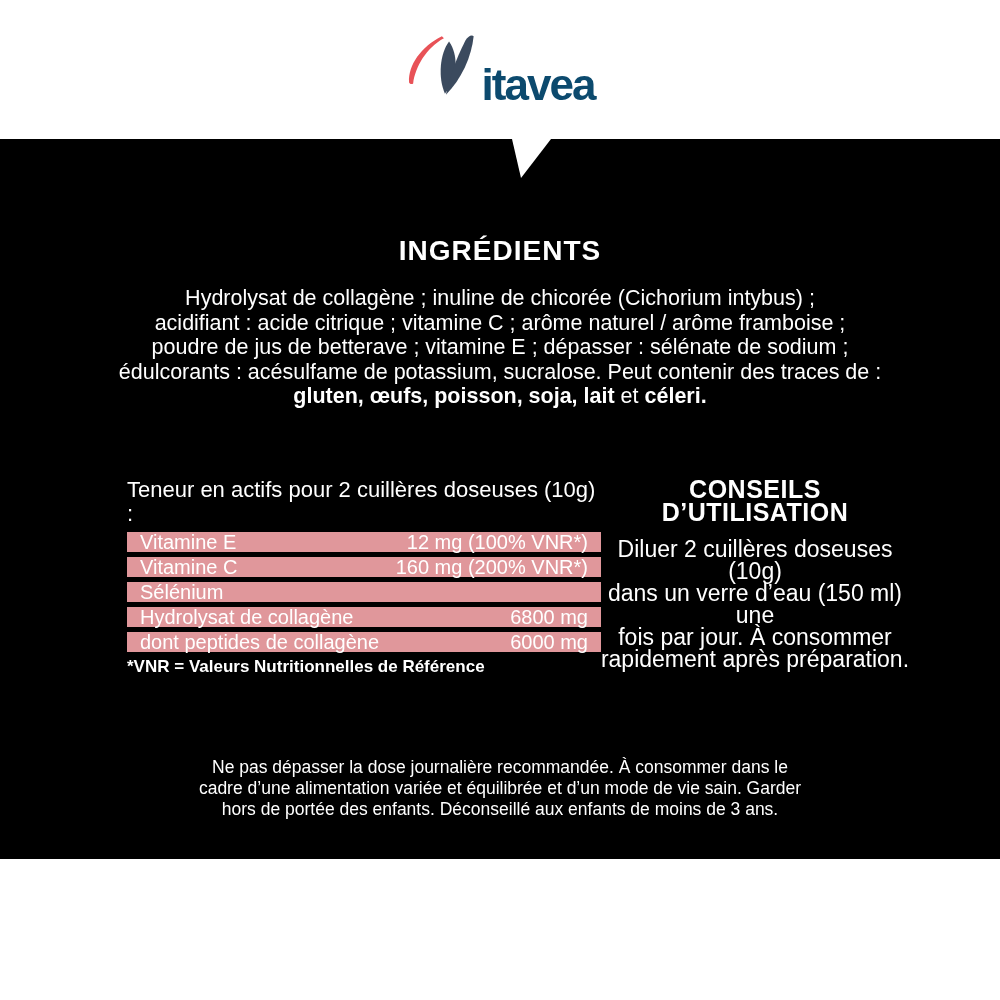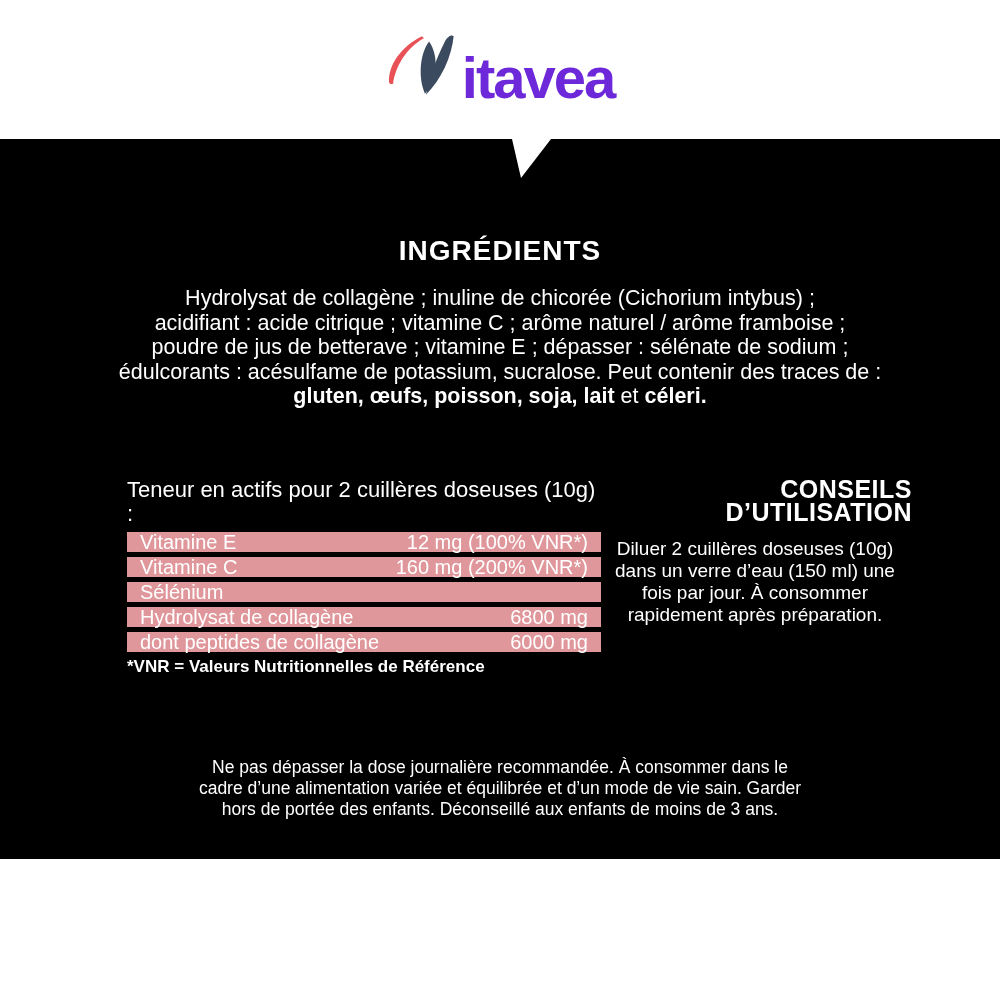--- a/index.html
+++ b/index.html
@@ -2,21 +2,21 @@
 <html><head>
 <meta charset="utf-8">
 <style>
   html,body{margin:0;padding:0;}
   body{font-family:"Liberation Sans","DejaVu Sans",sans-serif;background:#ffffff;}
   .page{position:relative;width:1000px;height:1000px;background:#ffffff;overflow:hidden;}
 
   
   .logo{position:absolute;top:34px;left:0;right:0;display:flex;justify-content:center;align-items:flex-end;}
   .logo svg{display:block;width:82px;height:64px;}
-  .logo-text{font-size:58px;font-weight:700;color:#6d28d9;letter-spacing:-2px;line-height:1;margin-left:-6px;margin-bottom:-9px;}
+  .logo-text{font-size:44px;font-weight:700;color:#0c4a6e;letter-spacing:-2px;line-height:1;margin-left:-6px;margin-bottom:-9px;}
 
   
   .panel{position:absolute;top:139px;left:0;width:1000px;height:720px;background:#000000;color:#ffffff;}
   .notch{position:absolute;top:0;left:512px;width:0;height:0;
          border-left:9px solid transparent;border-right:30px solid transparent;border-top:39px solid #ffffff;}
 
   
   .ing-title{position:absolute;top:96px;left:0;right:0;margin:0;text-align:center;
              font-size:28px;font-weight:700;letter-spacing:1px;}
   .ing-par{position:absolute;top:147px;left:50px;right:50px;text-align:center;
@@ -28,22 +28,22 @@
   .dosage-title{font-size:22px;line-height:24px;margin-bottom:6px;}
   .dosage-rows{}
   .dosage-row{height:20px;margin-bottom:5px;background:#e0979b;display:flex;align-items:center;
               justify-content:space-between;padding:0 13px;box-sizing:border-box;font-size:20px;}
   .dosage-row .lbl{white-space:nowrap;}
   .dosage-row .val{white-space:nowrap;}
   .footnote{margin-top:4px;font-size:17px;font-weight:700;}
 
   
   .usage{position:absolute;top:339px;left:598px;width:314px;text-align:center;}
-  .usage-title{font-size:25px;font-weight:700;line-height:23px;letter-spacing:0.5px;text-align:right;}
-  .usage-body{margin-top:14px;font-size:19px;line-height:22px;}
+  .usage-title{font-size:25px;font-weight:700;line-height:23px;letter-spacing:0.5px;}
+  .usage-body{margin-top:14px;font-size:23px;line-height:22px;}
 
   
   .disclaimer{position:absolute;top:618px;left:0;right:0;text-align:center;
               font-size:17.5px;line-height:20.8px;}
 </style>
 </head>
 <body>
 
 <div class="page">
 

